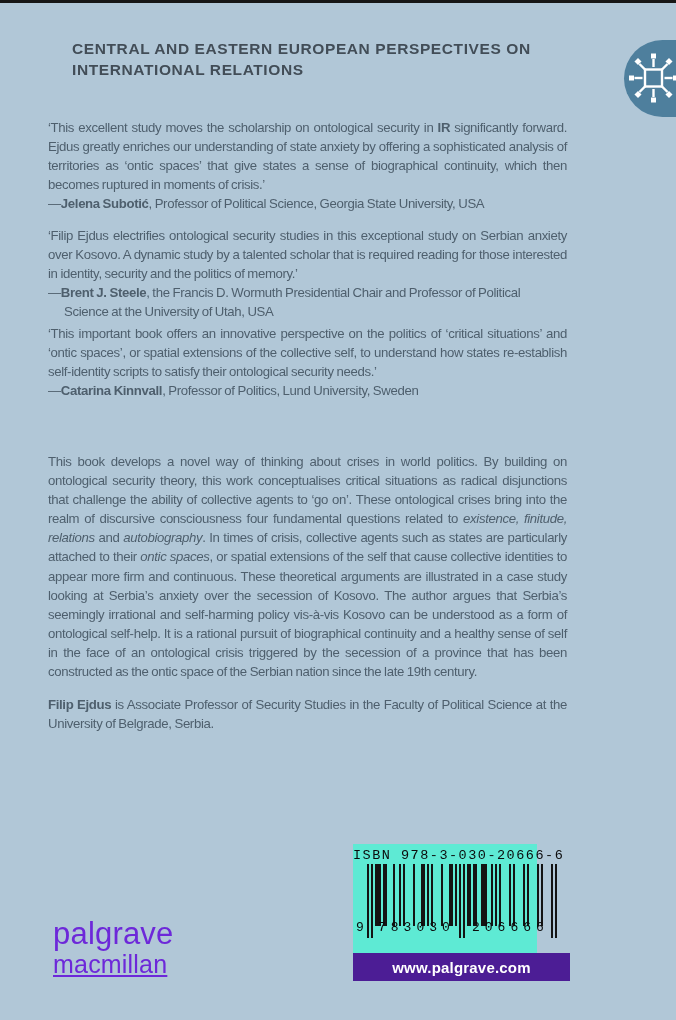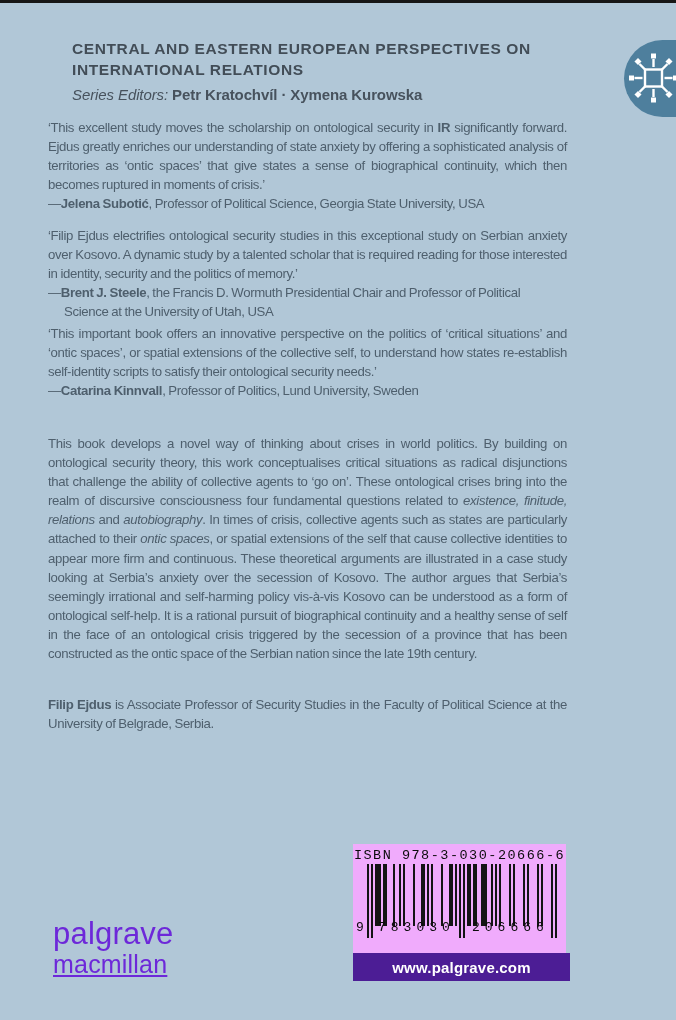--- a/index.html
+++ b/index.html
@@ -32,29 +32,29 @@
   
   .para{
     position:absolute;left:48px;width:519px;
     font-size:13.2px;line-height:19.1px;
     letter-spacing:-.35px;word-spacing:-.5px;
     text-align:justify;
   }
   .q1{top:118px;}
   .q2{top:226px;}
   .q3{top:324px;}
-  .desc{top:434px;}
+  .desc{top:452px;}
   .bio{top:695px;}
   .attr{padding-left:16px;text-indent:-16px;text-align:left;}
   .b{font-weight:700;}
   .i{font-style:italic;}
   
   .barcode-panel{
-    position:absolute;left:353px;top:844px;width:213px;height:109px;
-    background:#f0abfc;
+    position:absolute;left:353px;top:844px;width:184px;height:109px;
+    background:#5eead4;
   }
   .isbn-label{
     margin-top:4px;text-align:center;
     font-family:"Liberation Mono","DejaVu Sans Mono",monospace;
     font-size:13.5px;letter-spacing:1.5px;color:#0b0b0b;white-space:nowrap;
   }
   .bars{position:absolute;left:14px;top:20px;}
   .digits{
     position:absolute;top:76px;left:0;width:217px;height:16px;
     font-family:"Liberation Mono","DejaVu Sans Mono",monospace;
@@ -80,21 +80,20 @@
 
 <div class="cover">
 
   <div class="top-strip"></div>
 
   <div class="header">
     <div class="series-title">
       <div>CENTRAL AND EASTERN EUROPEAN PERSPECTIVES ON</div>
       <div>INTERNATIONAL RELATIONS</div>
     </div>
-    <div class="series-editors"><span class="i">Series Editors: </span><span class="b">Petr Kratochvíl · Xymena Kurowska</span></div>
   </div>
 
   <div class="logo-pill">
     <span>
       <svg width="52" height="77" viewBox="0 0 52 77">
         <g stroke="#ffffff" fill="none" stroke-width="2.4">
           <rect x="19" y="29.5" width="17" height="17"></rect>
 
           <line x1="27.5" y1="27" x2="27.5" y2="19"></line>
           <line x1="27.5" y1="49" x2="27.5" y2="57"></line>

